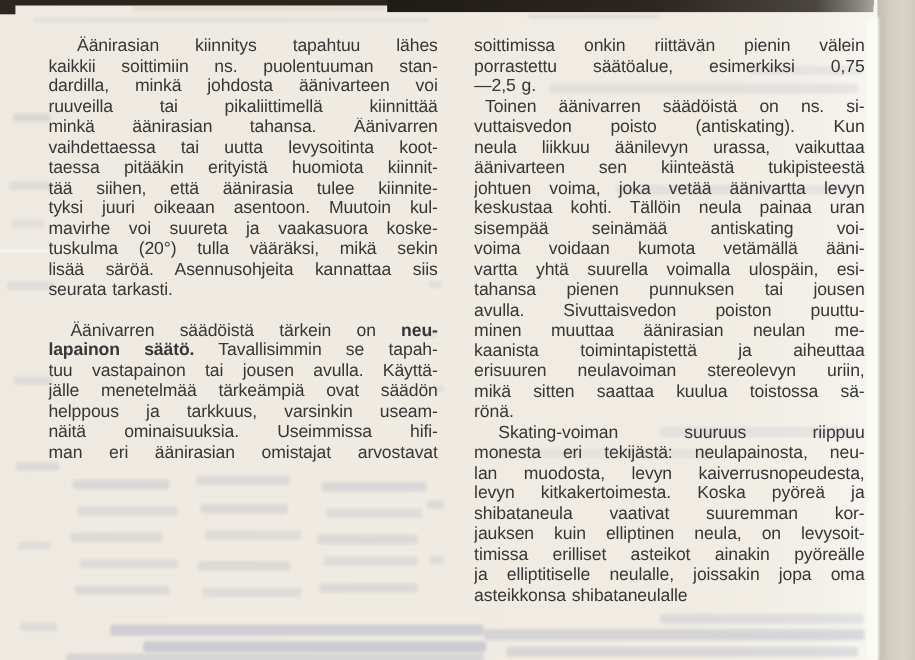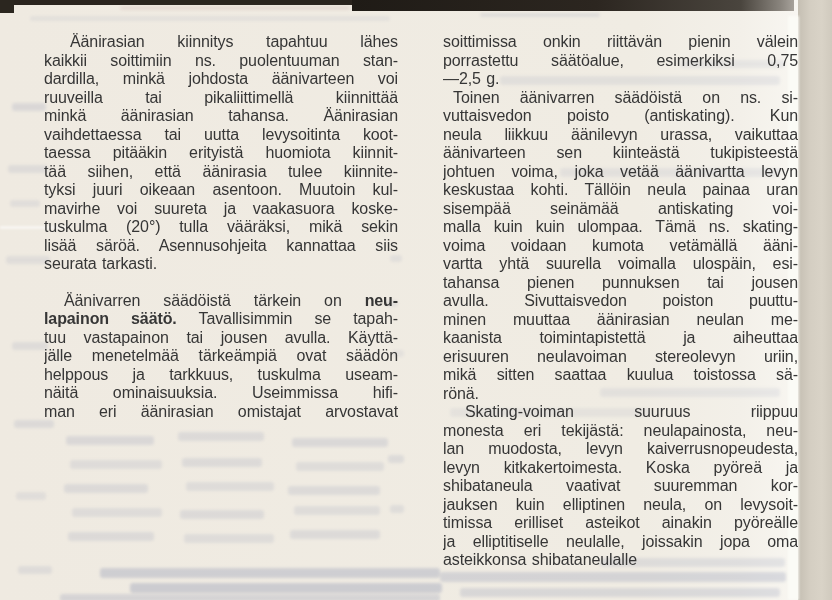--- a/index.html
+++ b/index.html
@@ -22,21 +22,21 @@
   }
   .strip-a { position:absolute; left:0; top:0; width:794px; height:5px; background:#2a241e; }
   .strip-b { position:absolute; left:352px; top:0; width:442px; height:11px;
     background:linear-gradient(90deg,#1f1b16 0%,#2c2620 55%,#4a453e 88%,#8a857e 97%,#a7a29b 100%); }
   .strip-c { position:absolute; left:0; top:0; width:14px; height:13px; background:#2b261f; }
   .crease { position:absolute; left:0; top:226px; width:68px; height:3px;
     background:rgba(255,255,255,0.55); filter:blur(1px); }
 
   .col { position:absolute; top:33px; color:#363636; font-size:16px; line-height:18.5px; }
   .col-left  { left:44px;  width:354px; }
-  .col-right { left:431px; width:355px;margin-left:12px; }
+  .col-right { left:431px; width:355px; }
   .line {
     text-align:justify; text-align-last:justify;
     height:18.5px; overflow:hidden;
     letter-spacing:-0.1px; word-spacing:1px;
   }
   .line.nojust { text-align-last:left; }
   .b { font-weight:bold; }
 
   .g { position:absolute; background:#7d87aa; filter:blur(1.6px); border-radius:3px; }
   .g.pink { background:#b98f93; }
@@ -97,55 +97,54 @@
       <div class="g" style="left: 440px; top: 572px; width: 346px; height: 10px; opacity: 0.24;"></div>
       <div class="g" style="left: 460px; top: 588px; width: 320px; height: 9px; opacity: 0.2;"></div>
     </div>
 
   <div class="col col-left">
       <div>
         <div class="line" style="text-indent: 26px;"><span>Äänirasian kiinnitys tapahtuu lähes</span></div>
         <div class="line"><span>kaikkii soittimiin ns. puolentuuman stan-</span></div>
         <div class="line"><span>dardilla, minkä johdosta äänivarteen voi</span></div>
         <div class="line"><span>ruuveilla tai pikaliittimellä kiinnittää</span></div>
-        <div class="line"><span>minkä äänirasian tahansa. Äänirasian</span></div>
+        <div class="line"><span>minkä äänirasian tahansa. Äänivarren</span></div>
         <div class="line"><span>vaihdettaessa tai uutta levysoitinta koot-</span></div>
         <div class="line"><span>taessa pitääkin erityistä huomiota kiinnit-</span></div>
         <div class="line"><span>tää siihen, että äänirasia tulee kiinnite-</span></div>
         <div class="line"><span>tyksi juuri oikeaan asentoon. Muutoin kul-</span></div>
         <div class="line"><span>mavirhe voi suureta ja vaakasuora koske-</span></div>
         <div class="line"><span>tuskulma (20°) tulla vääräksi, mikä sekin</span></div>
         <div class="line"><span>lisää säröä. Asennusohjeita kannattaa siis</span></div>
         <div class="line nojust"><span>seurata tarkasti.</span></div>
       </div>
       <div style="margin-top: 18px;">
         <div class="line" style="text-indent: 20px;"><span>Äänivarren säädöistä tärkein on </span><span class="b">neu-</span></div>
         <div class="line"><span class="b">lapainon säätö.</span><span> Tavallisimmin se tapah-</span></div>
         <div class="line"><span>tuu vastapainon tai jousen avulla. Käyttä-</span></div>
         <div class="line"><span>jälle menetelmää tärkeämpiä ovat säädön</span></div>
-        <div class="line"><span>helppous ja tarkkuus, tuskulma useam-</span></div>
+        <div class="line"><span>helppous ja tarkkuus, varsinkin useam-</span></div>
         <div class="line"><span>näitä ominaisuuksia. Useimmissa hifi-</span></div>
         <div class="line"><span>man eri äänirasian omistajat arvostavat</span></div>
       </div>
     </div>
   <div class="col col-right">
       <div>
         <div class="line"><span>soittimissa onkin riittävän pienin välein</span></div>
         <div class="line"><span>porrastettu säätöalue, esimerkiksi 0,75</span></div>
         <div class="line nojust"><span>—2,5 g.</span></div>
       </div>
       <div>
         <div class="line" style="text-indent: 10px;"><span>Toinen äänivarren säädöistä on ns. si-</span></div>
         <div class="line"><span>vuttaisvedon poisto (antiskating). Kun</span></div>
         <div class="line"><span>neula liikkuu äänilevyn urassa, vaikuttaa</span></div>
         <div class="line"><span>äänivarteen sen kiinteästä tukipisteestä</span></div>
         <div class="line"><span>johtuen voima, joka vetää äänivartta levyn</span></div>
         <div class="line"><span>keskustaa kohti. Tällöin neula painaa uran</span></div>
         <div class="line"><span>sisempää seinämää antiskating voi-</span></div>
-        <div class="line"><span>malla kuin kuin ulompaa. Tämä ns. skating-</span></div>
         <div class="line"><span>voima voidaan kumota vetämällä ääni-</span></div>
         <div class="line"><span>vartta yhtä suurella voimalla ulospäin, esi-</span></div>
         <div class="line"><span>tahansa pienen punnuksen tai jousen</span></div>
         <div class="line"><span>avulla. Sivuttaisvedon poiston puuttu-</span></div>
         <div class="line"><span>minen muuttaa äänirasian neulan me-</span></div>
         <div class="line"><span>kaanista toimintapistettä ja aiheuttaa</span></div>
         <div class="line"><span>erisuuren neulavoiman stereolevyn uriin,</span></div>
         <div class="line"><span>mikä sitten saattaa kuulua toistossa sä-</span></div>
         <div class="line nojust"><span>rönä.</span></div>
       </div>

